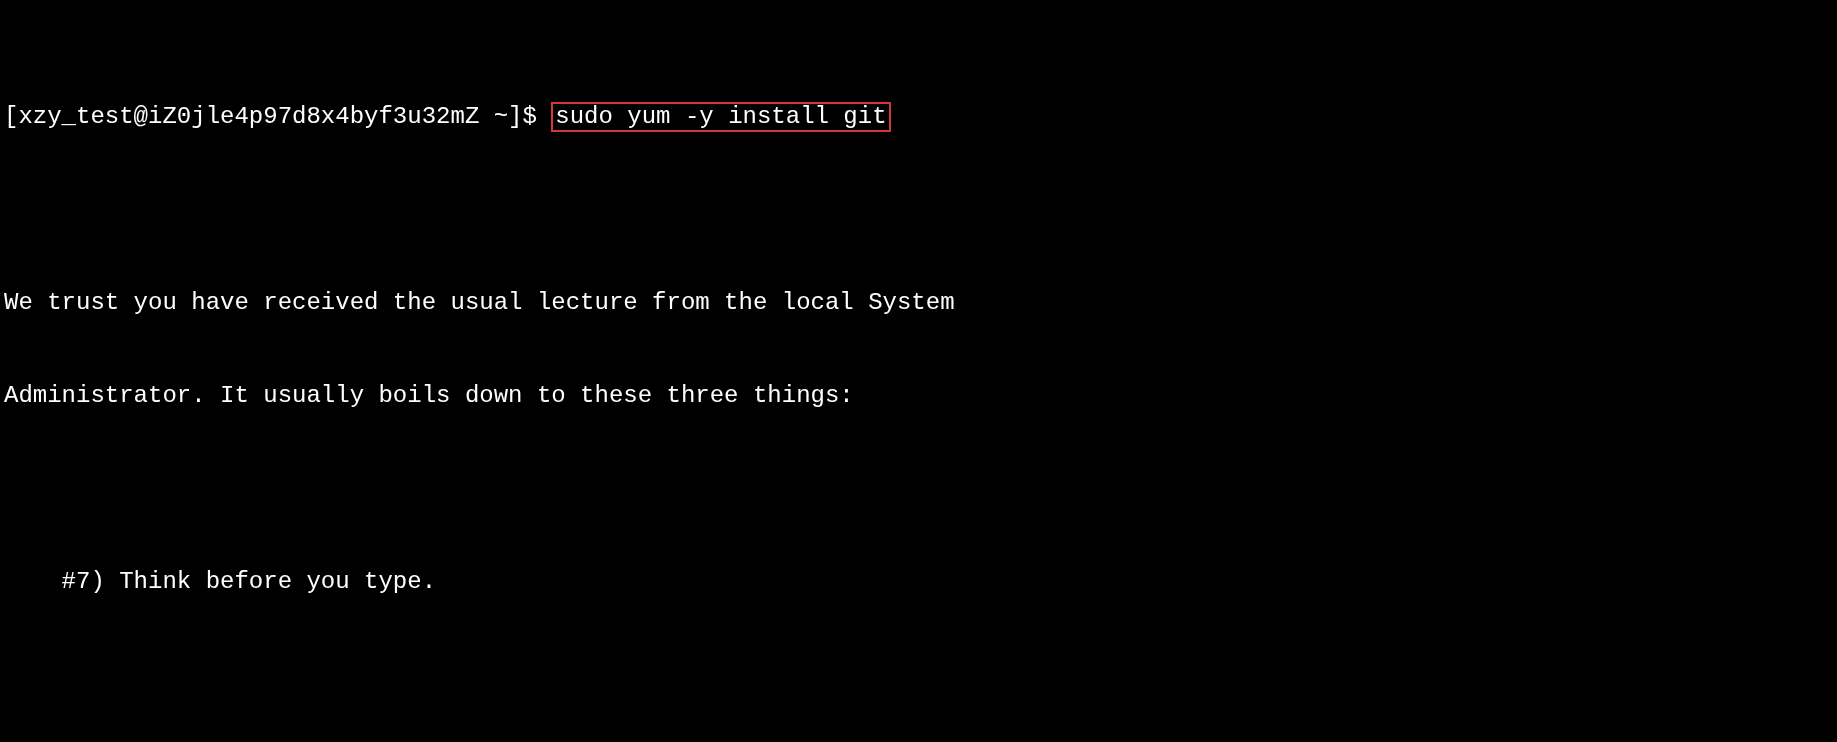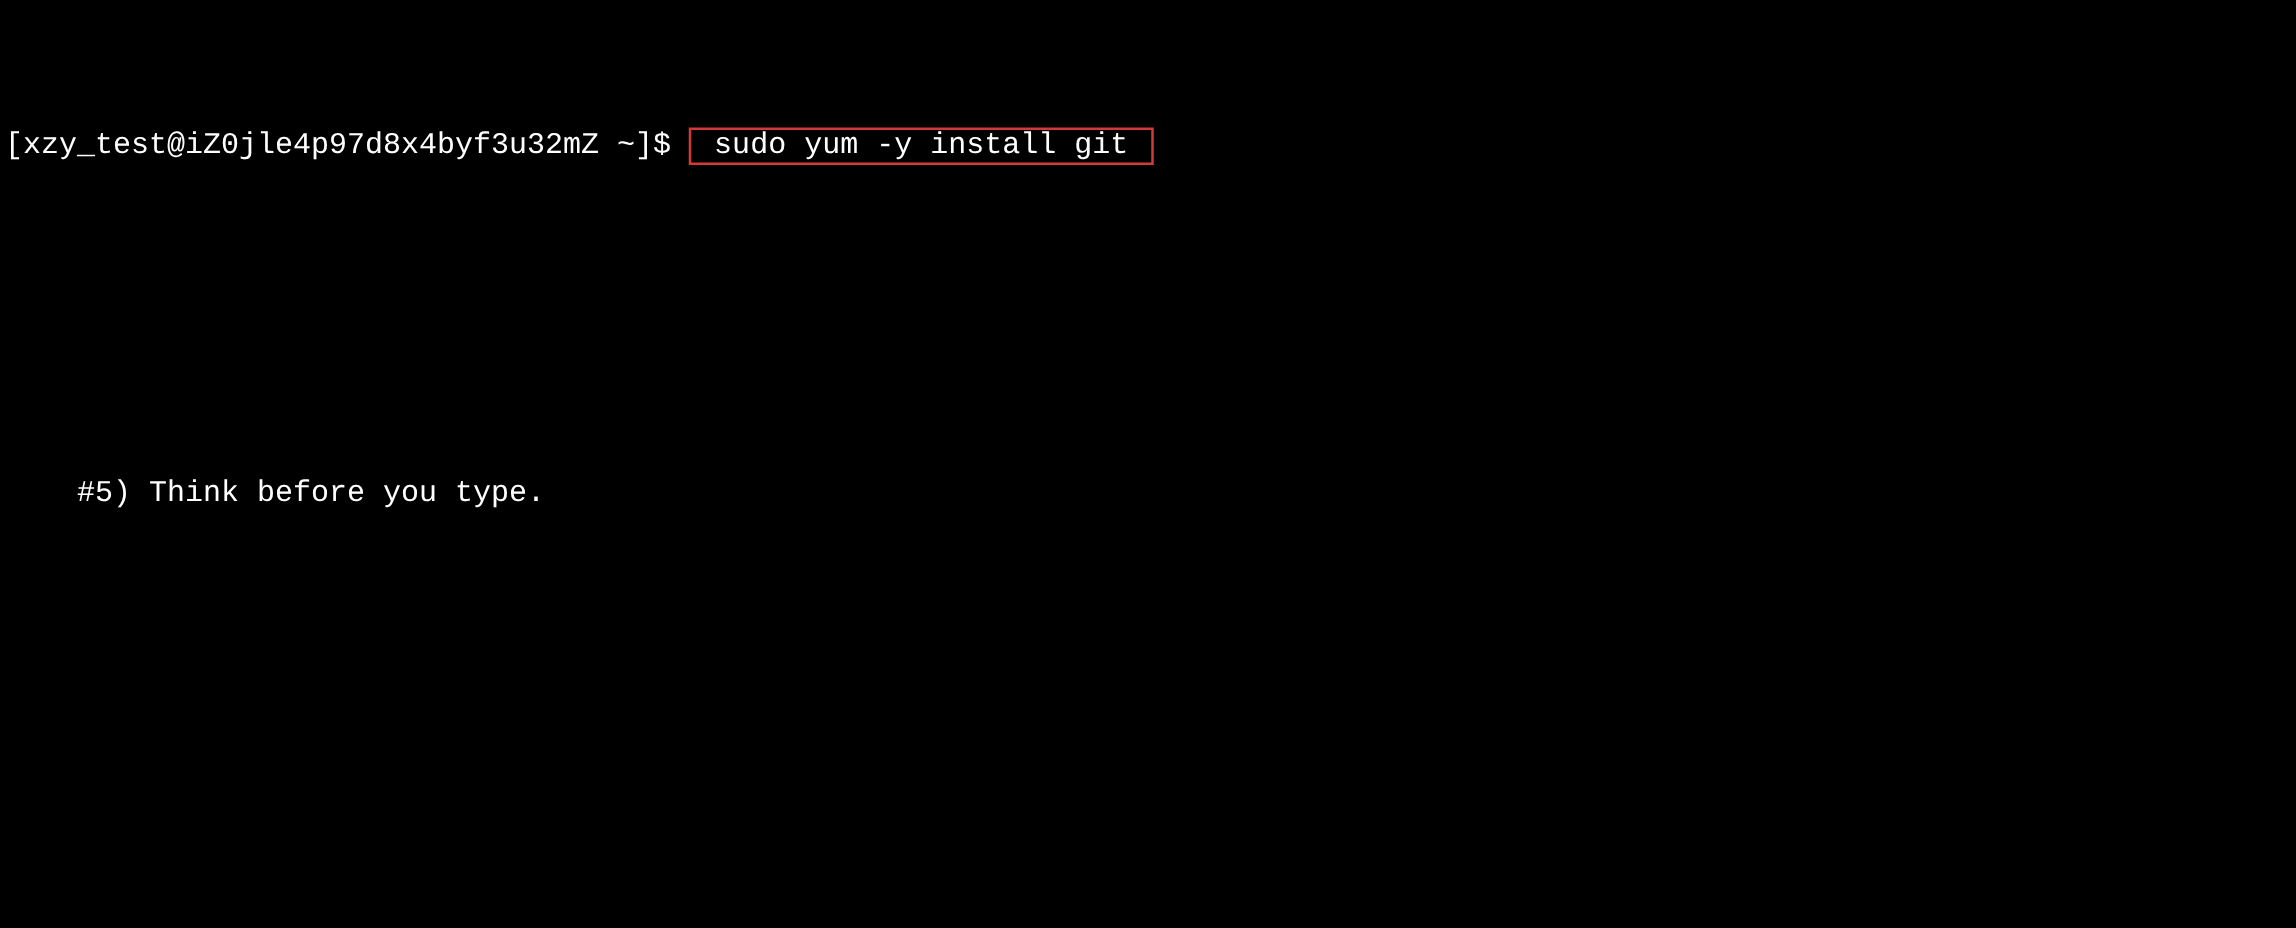--- a/index.html
+++ b/index.html
@@ -17,34 +17,36 @@
   .terminal {
     padding: 8px 4px;
     white-space: pre;
     position: relative;
   }
   .line {
     display: block;
   }
   .hl {
     border: 2px solid #d23a3a;
-    padding: 0 18px;
+    padding: 0 2px;
     display: inline-block;
     line-height: 26px;
   }
 </style>
 </head>
 <body>
 
 <div class="terminal">
 
   <span class="line"><span>[xzy_test@iZ0jle4p97d8x4byf3u32mZ ~]$ </span><span class="hl">sudo yum -y install git</span></span>
   <span class="line"> </span>
+  <span class="line">We trust you have received the usual lecture from the local System</span>
+  <span class="line">Administrator. It usually boils down to these three things:</span>
   <span class="line"> </span>
-  <span class="line">    #5) Think before you type.</span>
+  <span class="line">    #7) Think before you type.</span>
   
   
   
   
   
 
   
   
   
   

